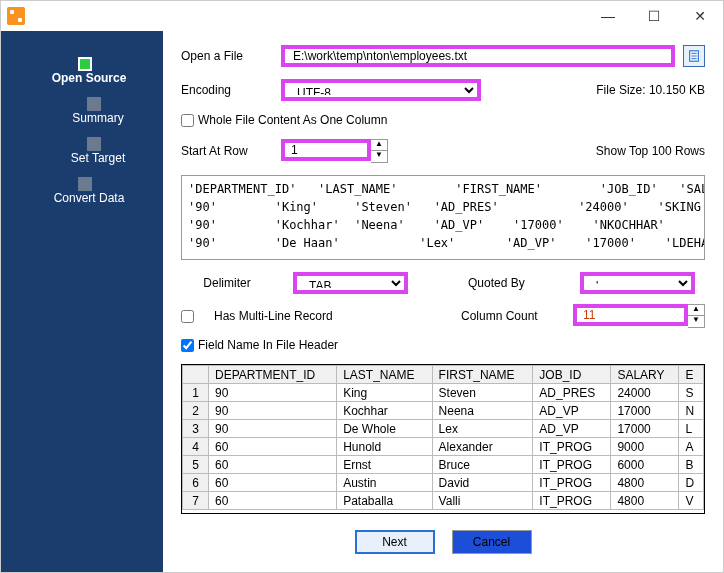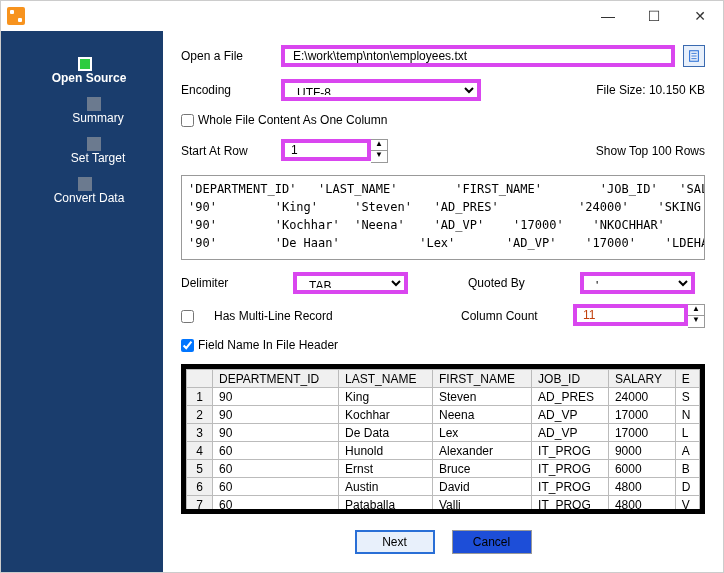--- a/index.html
+++ b/index.html
@@ -28,23 +28,23 @@
 .file-size { margin-left:auto; font-size:12px; }
 .checkbox-row { display:flex; align-items:center; gap:4px; margin-bottom:12px; }
 .checkbox-row input { width:13px; height:13px; }
 .spinner { display:flex; }
 .spinner input { width:90px; text-align:left; padding-left:6px; }
 .spinner .spins { display:flex; flex-direction:column; border:1px solid #999; border-left:none; }
 .spinner .spins div { width:16px; height:11px; font-size:8px; line-height:8px; text-align:center; cursor:pointer; }
 .spinner .spins div:first-child { border-bottom:1px solid #999; }
 .preview-box { border:1px solid #999; height:92px; overflow:auto; padding:4px 6px; font-family:monospace; font-size:12px; white-space:pre; line-height:1.5; margin-bottom:12px; position:relative; }
 .two-col { display:flex; gap:20px; align-items:center; margin-bottom:10px; }
-.two-col .label { width:92px; }
+.two-col .label { width:92px;text-align:center; }
 .two-col select, .two-col input { width:115px; }
-.grid-wrap { border:5px solid #000000; flex:1; overflow:auto; margin-bottom:8px; min-height:150px; }
+.grid-wrap { border:1px solid #000000; flex:1; overflow:auto; margin-bottom:8px; min-height:150px; }
 table { border-collapse:collapse; width:100%; }
 th, td { border:1px solid #bbb; padding:1px 6px; text-align:left; font-size:12px; height:18px; white-space:nowrap; }
 th { background:#f0f0f0; font-weight:normal; }
 td.rownum, th.rownum { background:#f0f0f0; text-align:center; width:26px; }
 .footer { display:flex; justify-content:center; gap:17px; padding:8px 0; }
 .btn { min-width:80px; height:24px; border:1px solid #999; background:#1d4ed8; cursor:pointer; }
 .btn.primary { border:2px solid #2a6fd6; background:#e8f0fb; }
 .readonly { background:#f4f4f4; color:#c2410c; }
 </style>
 </head>
@@ -179,21 +179,21 @@
               <td>90</td>
               <td>Kochhar</td>
               <td>Neena</td>
               <td>AD_VP</td>
               <td>17000</td>
               <td>N</td>
             </tr>
             <tr>
               <td class="rownum">3</td>
               <td>90</td>
-              <td>De Data</td>
+              <td>De Whole</td>
               <td>Lex</td>
               <td>AD_VP</td>
               <td>17000</td>
               <td>L</td>
             </tr>
             <tr>
               <td class="rownum">4</td>
               <td>60</td>
               <td>Hunold</td>
               <td>Alexander</td>

